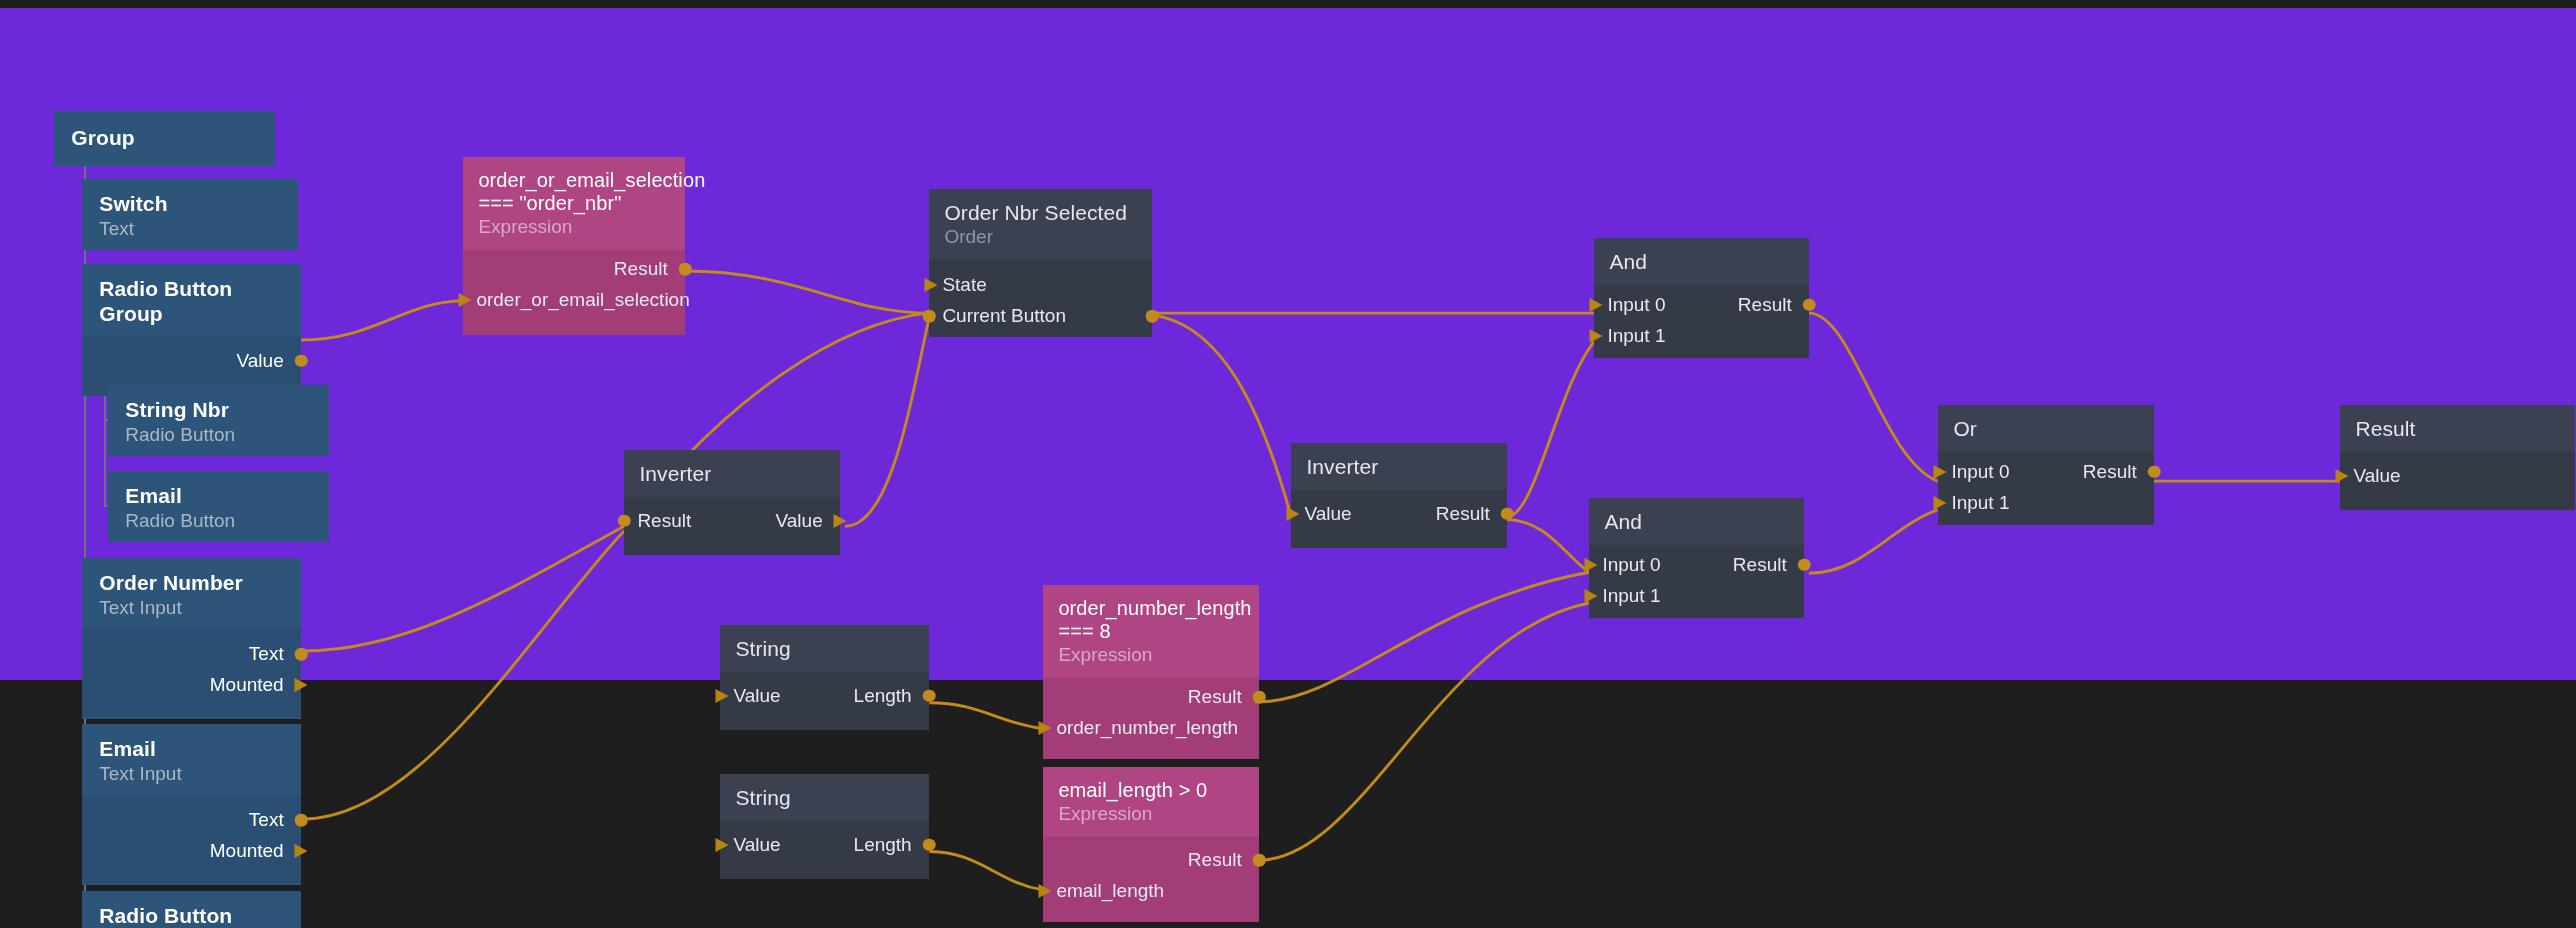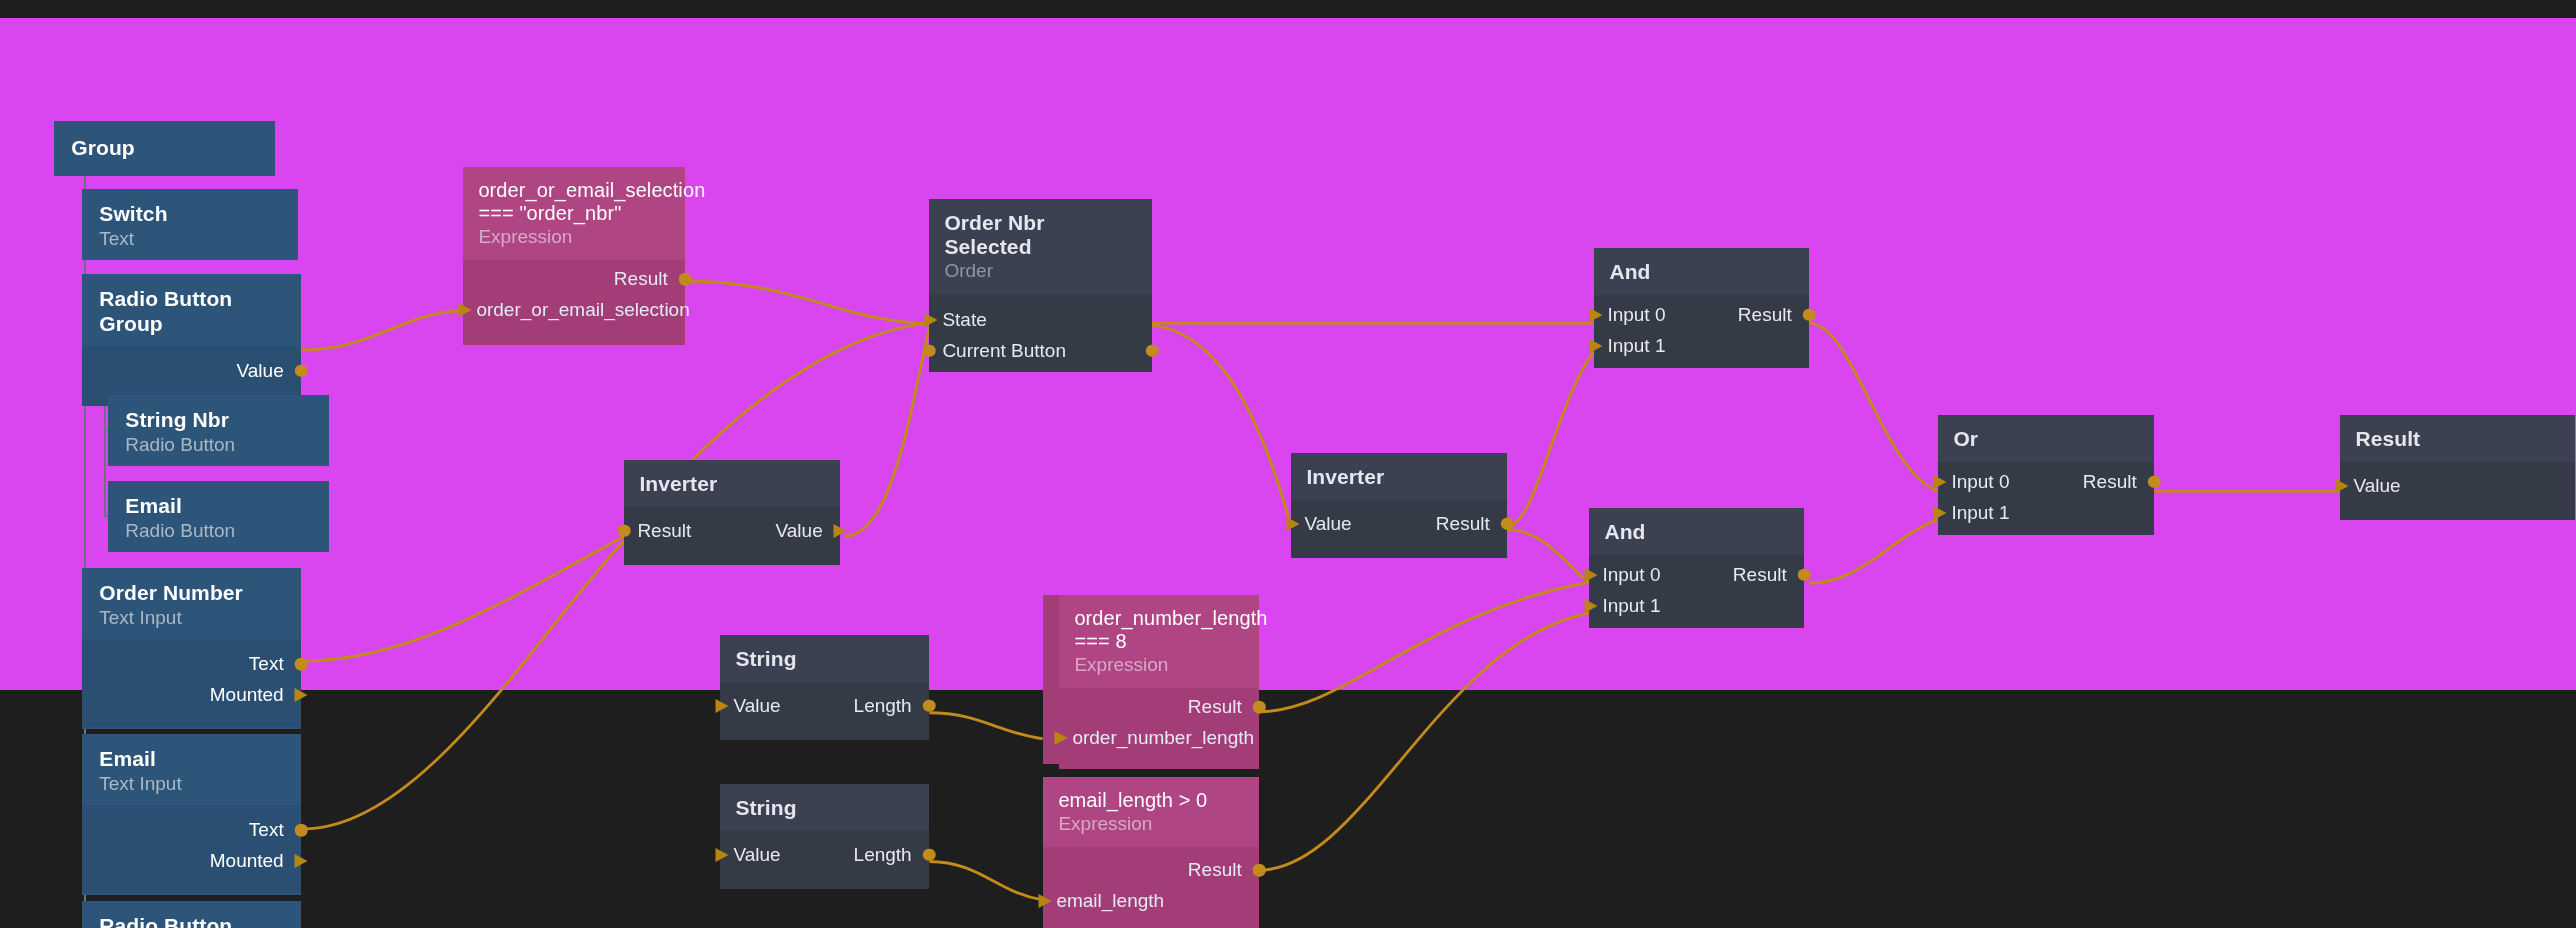--- a/index.html
+++ b/index.html
@@ -1,21 +1,21 @@
 <!DOCTYPE html>
 <html><head>
 <meta charset="utf-8">
 <style>
   html,body{margin:0;padding:0;background:#1e1e1e;}
   body{
     font-family:"Liberation Sans", sans-serif;
     width:2576px;height:928px;overflow:hidden;position:relative;
     -webkit-font-smoothing:antialiased;
   }
-  #canvas{position:absolute;left:0;top:18px;width:2576px;height:672px;background:#d946ef;}
+  #canvas{position:absolute;left:0;top:8px;width:2576px;height:672px;background:#6d28d9;}
   #wires{position:absolute;left:0;top:0;width:2576px;height:928px;pointer-events:none;}
   #nodes{position:absolute;left:0;top:0;width:2576px;height:928px;}
 
   .node{position:absolute;box-sizing:border-box;}
   .node .hdr{padding:11.5px 15.4px 11.5px 15.4px;}
   .node .ttl{font-size:21px;color:#e9edf2;line-height:1.16;font-weight:400;letter-spacing:0.1px;}
   .node .sub{font-size:19px;line-height:1.2;margin-top:1px;}
   .node .body{position:relative;}
 
   
@@ -23,21 +23,21 @@
   .n-widget .hdr{background:#2d5479;padding:13.4px 17.3px 9.6px 17.3px;}
   .n-widget .ttl{font-weight:700;font-size:21px;color:#ffffff;}
   .n-widget .sub{color:#aab8c4;font-weight:400;}
   .n-widget .body{background:#2a4f72;}
   .n-group{background:#2d5479;}
   .n-group .hdr{padding:15.4px 17.3px;}
 
   
   .n-logic{background:#343a46;}
   .n-logic .hdr{background:#3b4150;}
-  .n-logic .ttl{color:#e3e8ef;font-weight:700;}
+  .n-logic .ttl{color:#e3e8ef;font-weight:400;}
   .n-logic .sub{color:#8e96a3;}
   .n-logic .body{background:#343a46;}
 
   
   .n-expr{background:#a23d77;}
   .n-expr .hdr{background:#b04583;}
   .n-expr .ttl{color:#ffffff;font-weight:400;font-size:20px;}
   .n-expr .sub{color:#d8a9c6;}
   .n-expr .body{background:#a23d77;}
 
@@ -353,21 +353,21 @@
       <div class="body" style="height:50px;">
         <div class="row" style="justify-content:space-between;padding-left:13.4px;margin-top:7.7px;">
           <span class="arr in"></span>
           <span>Value</span>
           <span>Length</span>
           <span class="dot out"></span>
         </div>
       </div>
     </div>
 
-    <div class="node n-expr" style="left:1043px;top:577px;width:216px;height:169px;padding-left:16px;">
+    <div class="node n-expr" style="left:1043px;top:577px;width:216px;height:169px;">
       <div class="hdr">
         <div class="ttl">order_number_length</div>
         <div class="ttl">=== 8</div>
         <div class="sub">Expression</div>
       </div>
       <div class="body" style="height:77px;">
         <div class="row right" style="margin-top:3.8px;">
           <span>Result</span>
           <span class="dot out"></span>
         </div>

